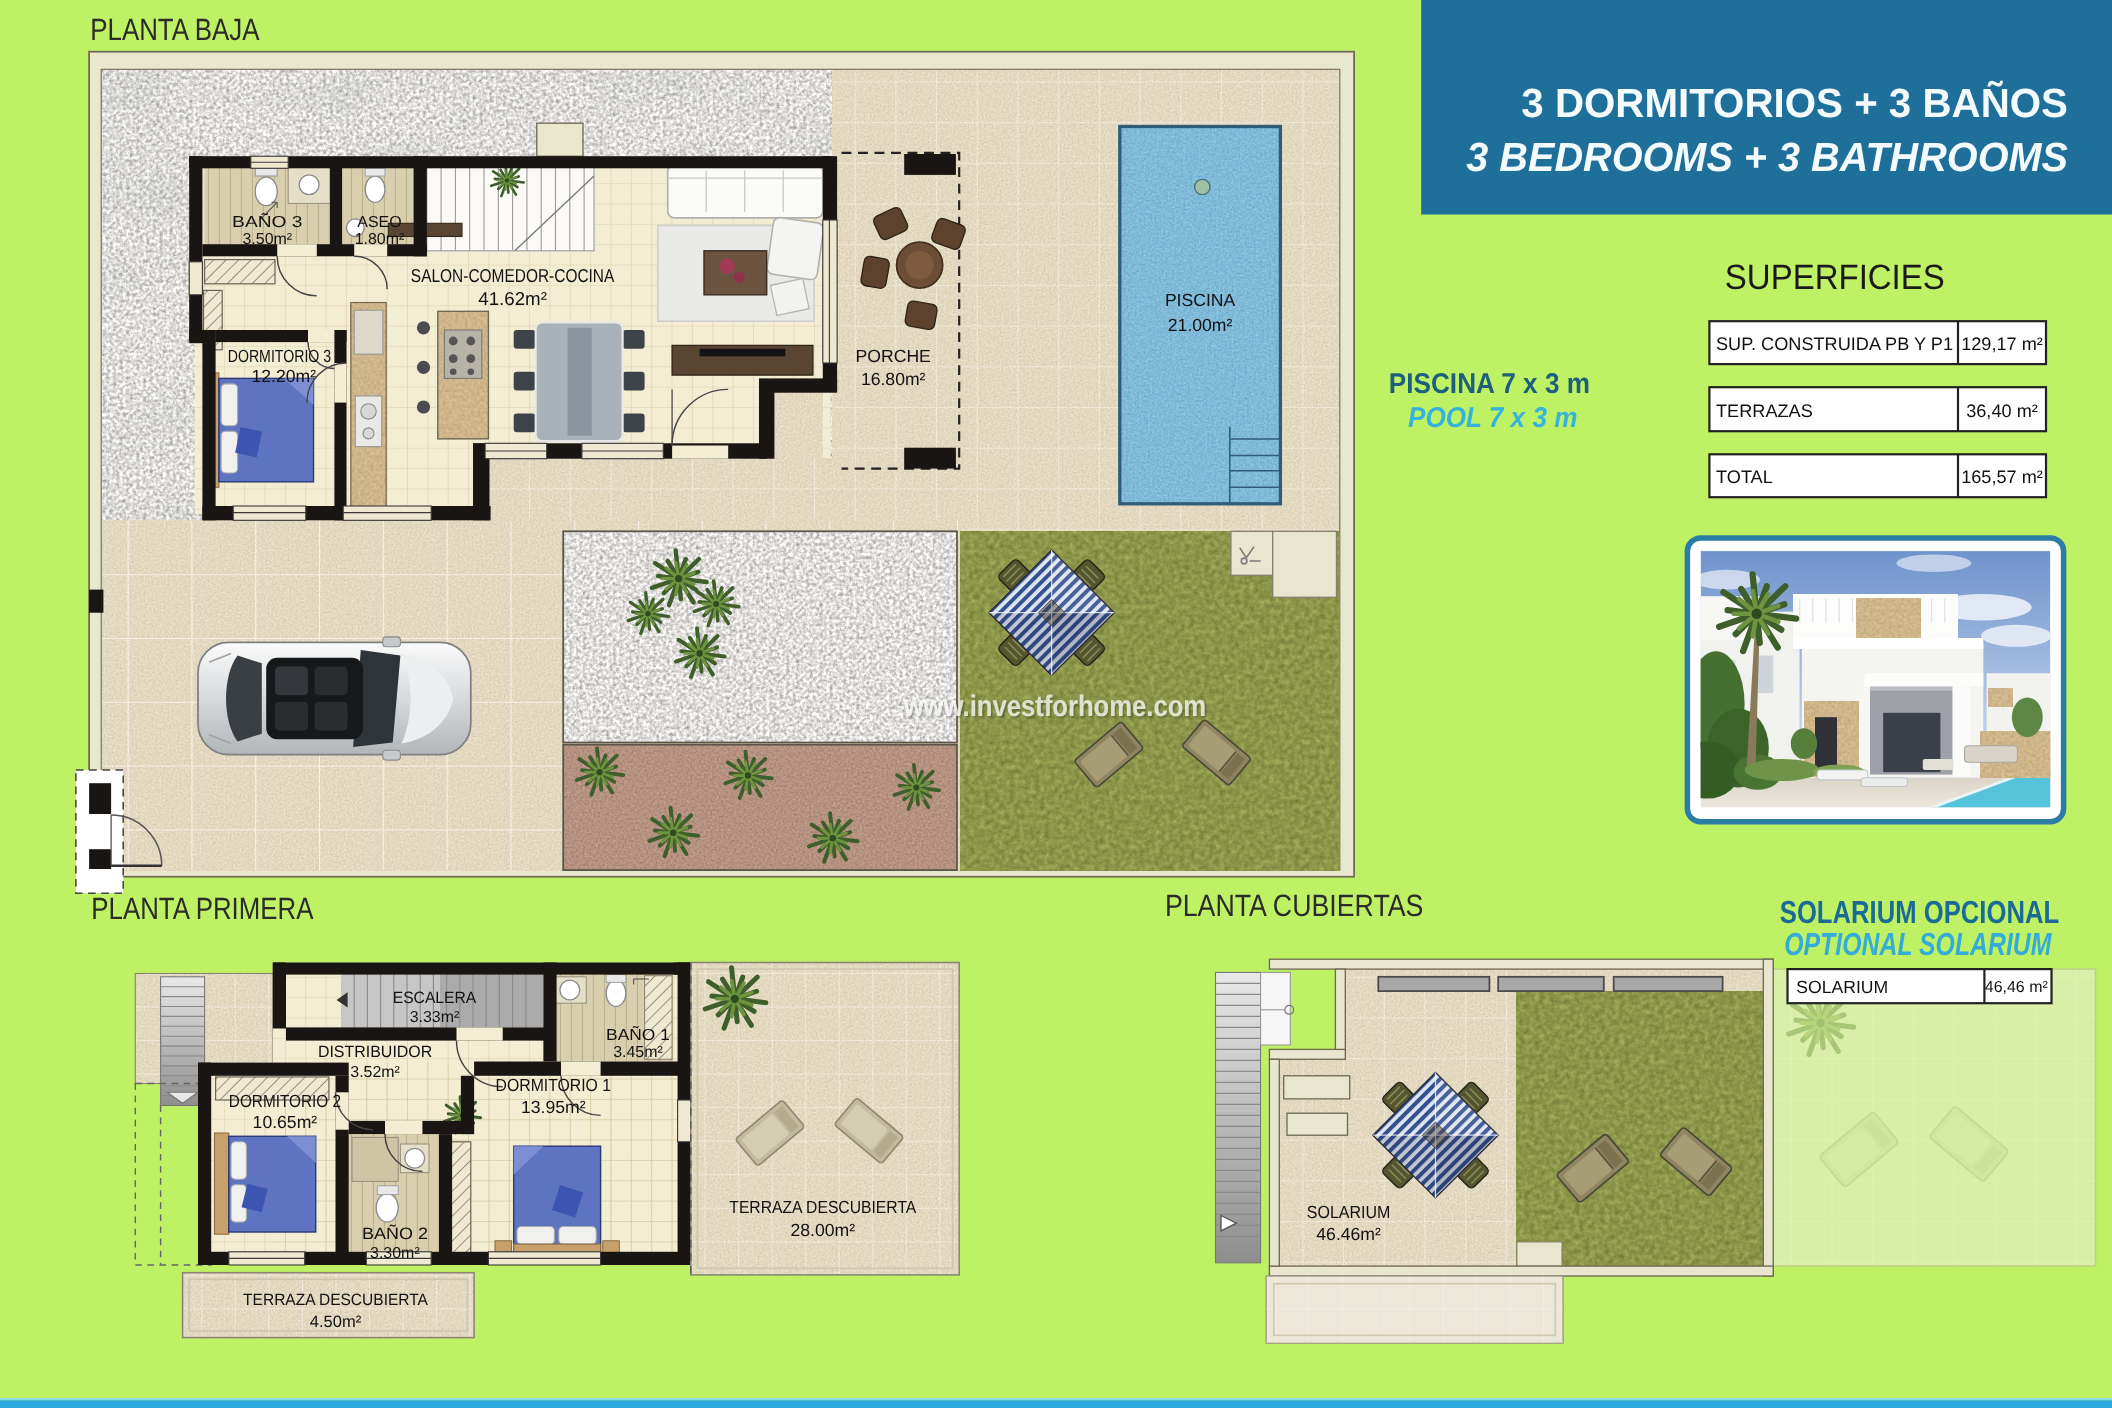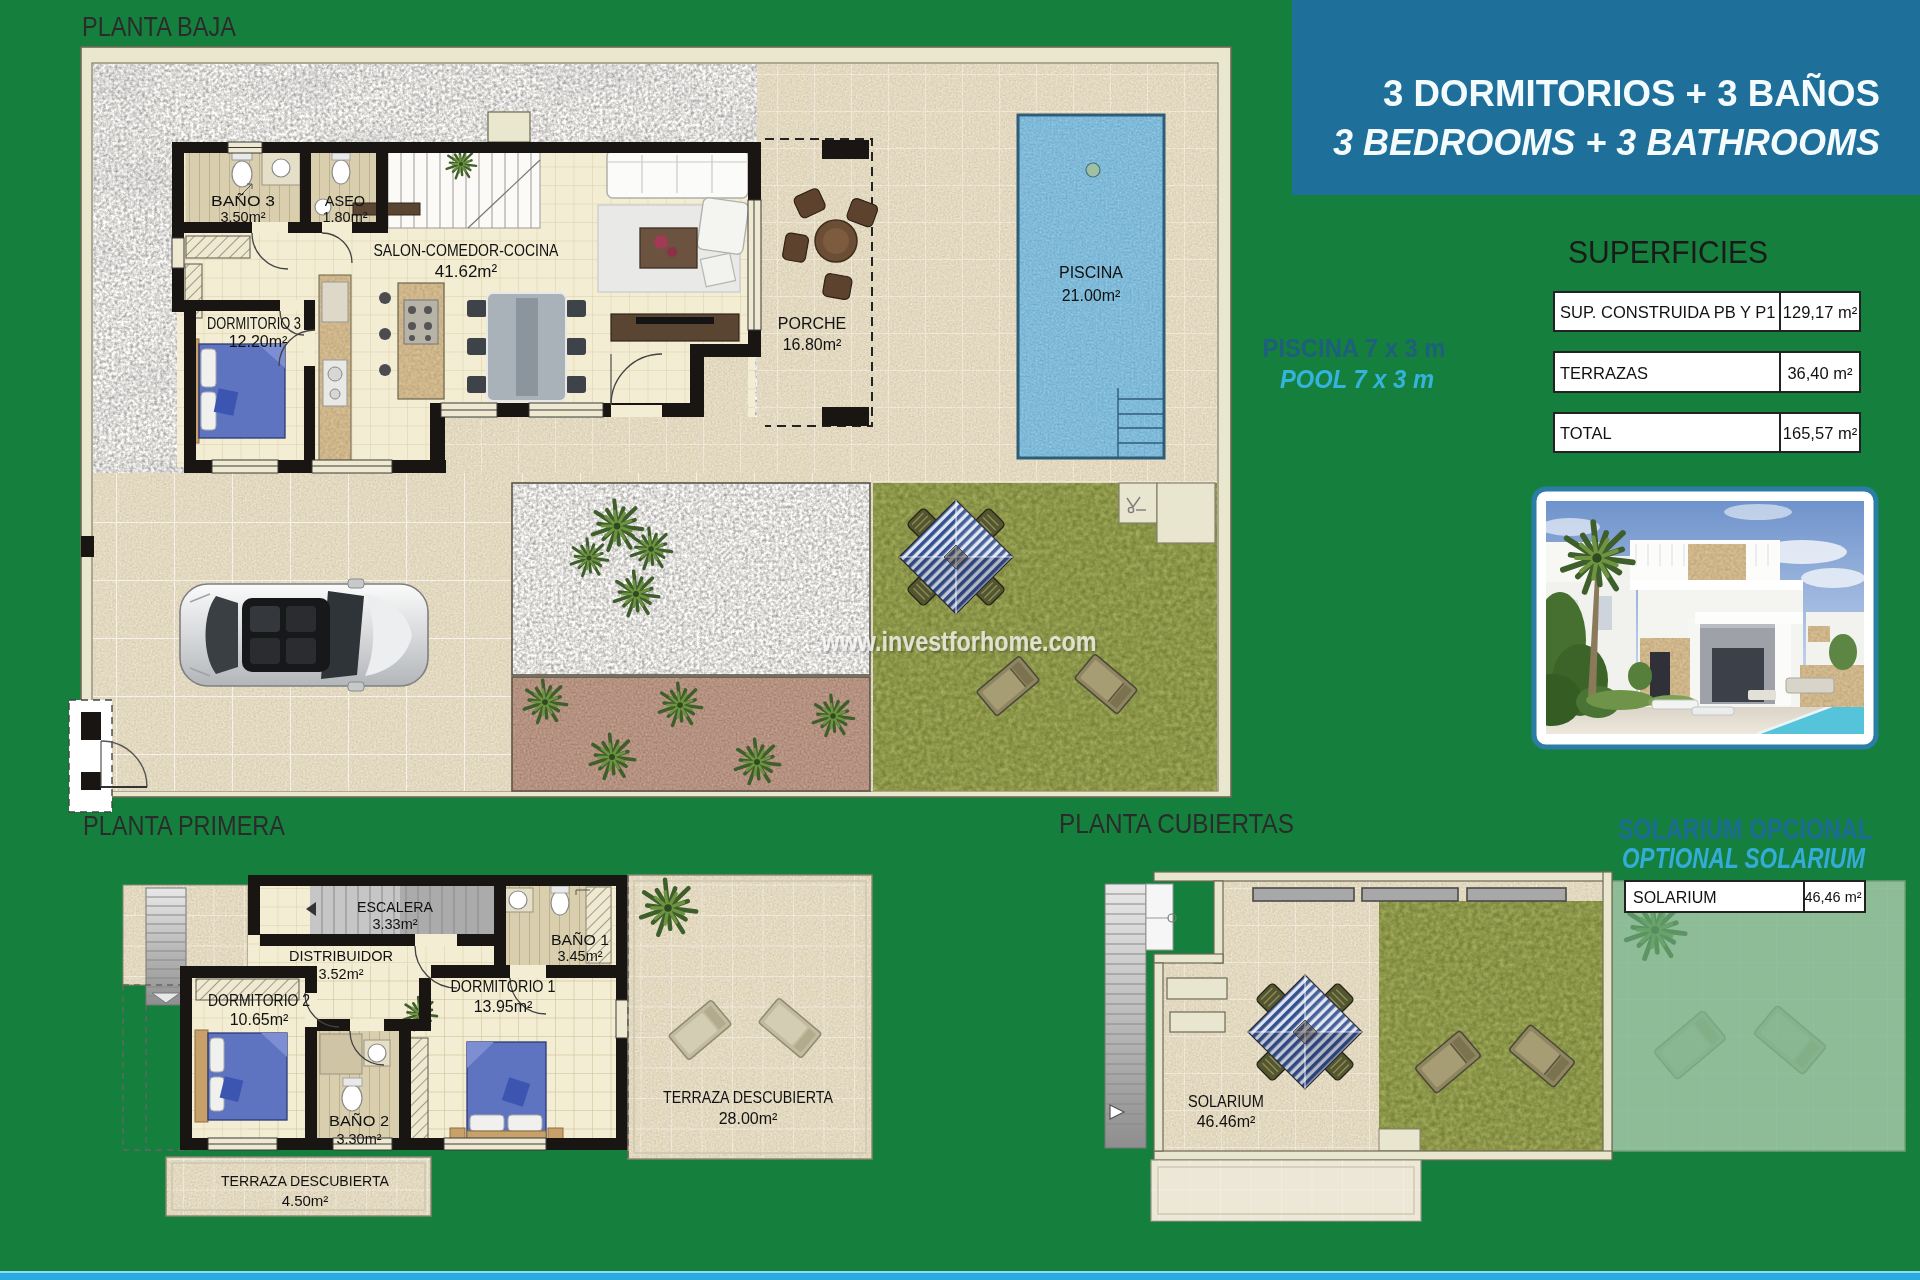--- a/index.html
+++ b/index.html
@@ -1,18 +1,18 @@
 <!DOCTYPE html>
 <html><head><meta charset="utf-8">
 <style>
 html,body{margin:0;padding:0;width:1920px;height:1280px;background:#ffffff;overflow:hidden;}
 svg text{font-family:"Liberation Sans",sans-serif;}
 </style></head>
 <body>
-<div style="position:relative;width:1920px;height:1280px;background:#15803d;">
+<div style="position:relative;width:1920px;height:1280px;background:#bef264;">
 <svg width="1920" height="1280" viewBox="0 0 1920 1280" style="position:absolute;left:0;top:0;">
 <defs>
 <filter id="fGravel" x="0%" y="0%" width="100%" height="100%" color-interpolation-filters="sRGB">
  <feTurbulence type="fractalNoise" baseFrequency="0.33" numOctaves="3" seed="11"></feTurbulence>
  <feColorMatrix type="saturate" values="0"></feColorMatrix>
  <feComponentTransfer>
   <feFuncR type="linear" slope="0.85" intercept="0.45"></feFuncR>
   <feFuncG type="linear" slope="0.85" intercept="0.445"></feFuncG>
   <feFuncB type="linear" slope="0.85" intercept="0.435"></feFuncB>
   <feFuncA type="table" tableValues="1 1"></feFuncA>

